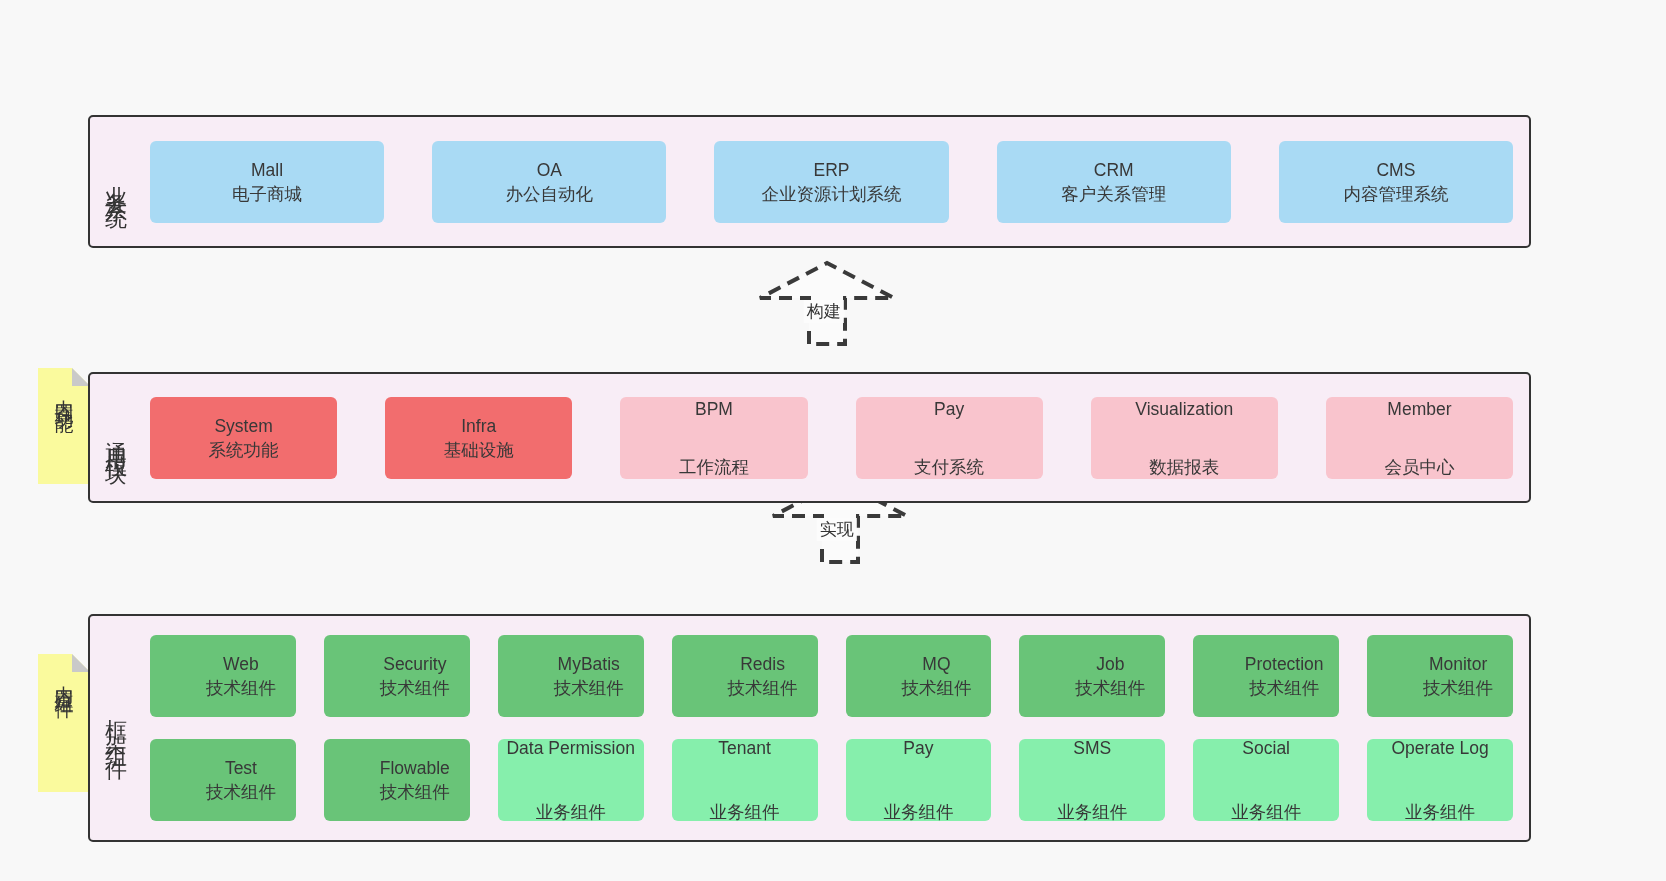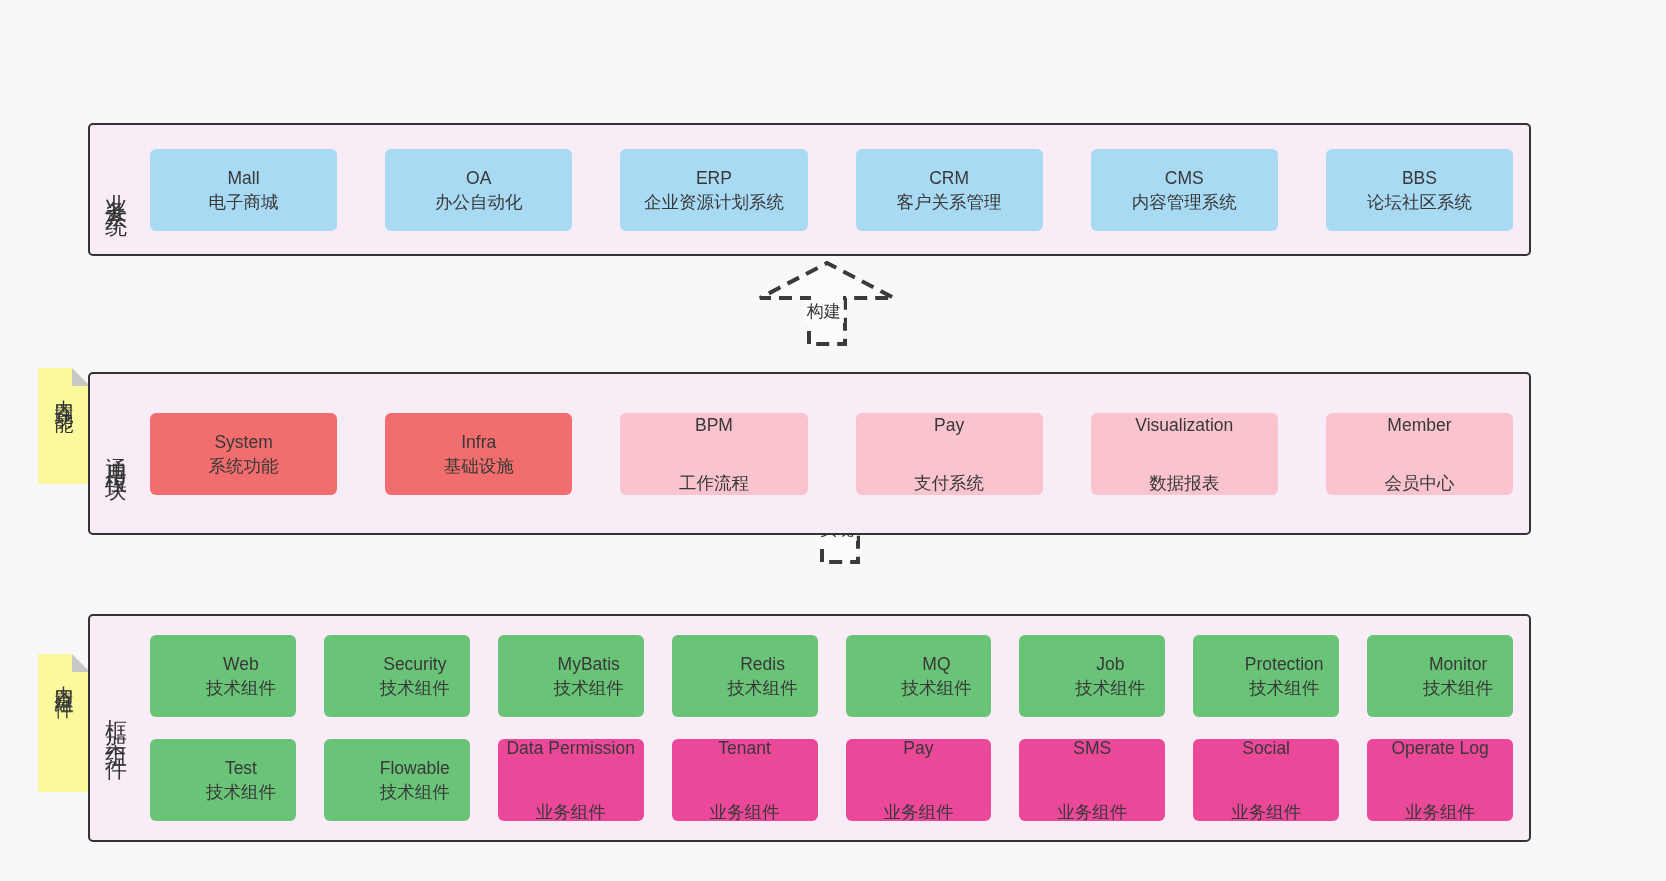--- a/index.html
+++ b/index.html
@@ -20,22 +20,22 @@
   .panel {
     position:absolute;
     left:88px; width:1443px;
     background:#f8edf6;
     border:2px solid #333;
     border-radius:5px;
     box-sizing:border-box;
     display:flex; align-items:center;
     z-index:1;
   }
-  .panel-business   { top:123px; height:133px; }
-  .panel-modules    { top:372px; height:163px; }
+  .panel-business   { top:115px; height:133px; }
+  .panel-modules    { top:372px; height:131px; }
   .panel-components { top:614px; height:228px; }
 
   .layer-label {
     position:absolute; left:11px; top:50%;
     transform:translateY(-50%);
     writing-mode:vertical-lr; text-orientation:upright;
     font-size:22px; letter-spacing:7px; color:#333;
     white-space:nowrap;
   }
   .panel-components .layer-label { letter-spacing:13px; }
@@ -55,21 +55,21 @@
     flex:1; height:82px; border-radius:6px;
     display:flex; flex-direction:column;
     justify-content:center; align-items:center;
     text-align:center;
   }
   .box-name, .box-desc { font-size:17.5px; line-height:24px; color:#383838; }
   .blue   { background:#a9daf4; }
   .red    { background:#f26d6e; }
   .pink   { background:#f9c4cd;justify-content:space-between; }
   .gdark  { background:#69c478;padding-left:36px; }
-  .glight { background:#ec4899;gap:40px; }
+  .glight { background:#86efac;gap:40px; }
 
   
   .note {
     position:absolute; width:52px;
     background:#fafa9d; z-index:0;
     display:flex; justify-content:center;
     padding-top:16px; box-sizing:border-box;
   }
   .note-modules    { left:38px; top:368px; height:116px; }
   .note-components { left:38px; top:654px; height:138px; }
@@ -147,24 +147,20 @@
         <div class="box-desc">企业资源计划系统</div>
       </div>
       <div class="box blue">
         <div class="box-name">CRM</div>
         <div class="box-desc">客户关系管理</div>
       </div>
       <div class="box blue">
         <div class="box-name">CMS</div>
         <div class="box-desc">内容管理系统</div>
       </div>
-      <div class="box blue">
-        <div class="box-name">BBS</div>
-        <div class="box-desc">论坛社区系统</div>
-      </div>
     </div>
   </div>
 
   <div class="panel panel-modules">
     <span class="layer-label">通用模块</span>
     <div class="panel-inner">
       <div class="box red">
         <div class="box-name">System</div>
         <div class="box-desc">系统功能</div>
       </div>

